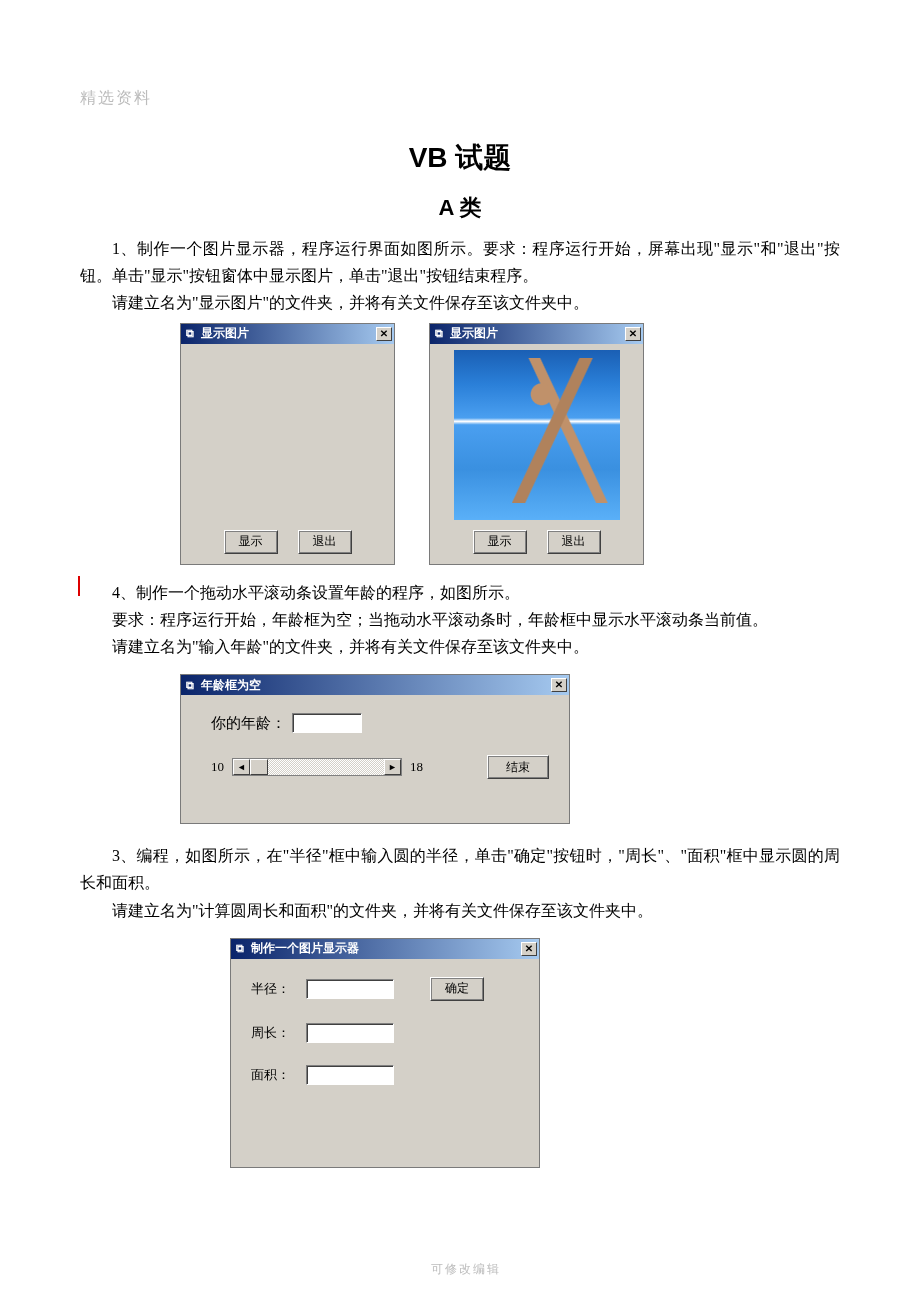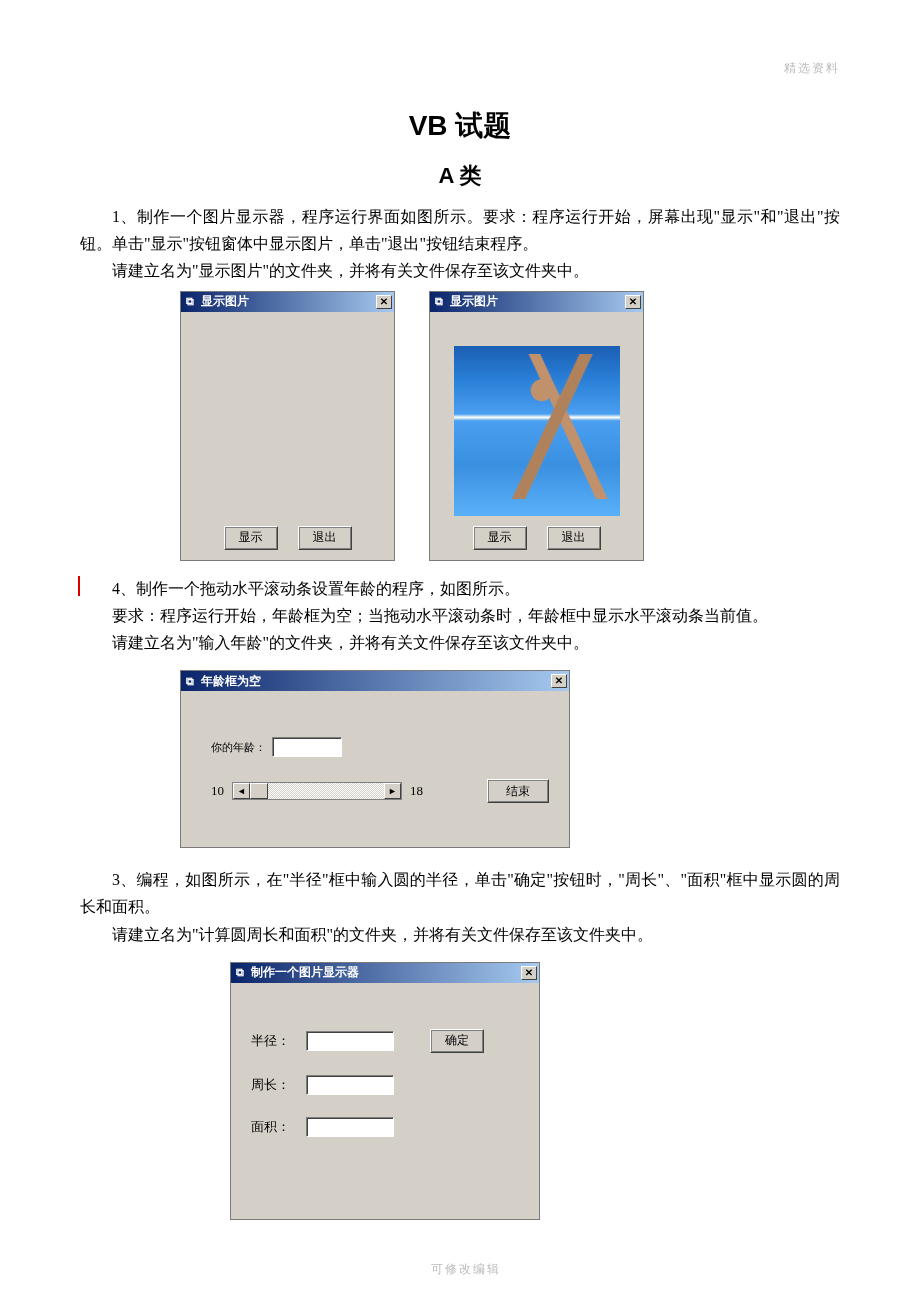--- a/index.html
+++ b/index.html
@@ -6,25 +6,26 @@
   body {
     width: 920px;
     min-height: 1302px;
     background: #fff;
     font-family: "SimSun", "宋体", serif;
     color: #000;
     padding: 60px 80px 40px 80px;
     position: relative;
   }
   .header-mark {
-    text-align: right;
+    text-align: left;
     color: #bcbcbc;
-    font-size: 12px;
+    font-size: 16px;
     letter-spacing: 2px;
     margin-bottom: 30px;
+    margin-top: 28px;
   }
   .title-main {
     text-align: center;
     font-size: 28px;
     font-family: "SimHei", sans-serif;
     margin-bottom: 16px;
   }
   .title-sub {
     text-align: center;
     font-size: 22px;
@@ -79,21 +80,20 @@
     border-top: 1px solid #fff; border-left: 1px solid #fff;
     border-right: 1px solid #404040; border-bottom: 1px solid #404040;
     color: #000;
     display: flex; align-items: center; justify-content: center;
     font-family: Arial, sans-serif;
     font-size: 10px; font-weight: bold;
     line-height: 1;
   }
   .vb-body {
     position: relative;
-    margin-top: 28px;
   }
   .vb-button {
     background: #d4d0c8;
     border-top: 1px solid #fff; border-left: 1px solid #fff;
     border-right: 1.5px solid #404040; border-bottom: 1.5px solid #404040;
     font-size: 12px;
     height: 24px;
     display: inline-flex;
     align-items: center; justify-content: center;
     padding: 0 14px;
@@ -225,21 +225,21 @@
 
 <div class="center-fig">
   <div class="vb-window" style="width:390px;">
     <div class="vb-titlebar">
       <span class="vb-icon">⧉</span>
       <span class="vb-title-text">年龄框为空</span>
       <span class="vb-close">✕</span>
     </div>
     <div class="vb-body" style="height:128px; padding:18px 20px 16px 30px;">
       <div style="display:flex; align-items:center; gap:6px; margin-bottom:22px;">
-        <span class="vb-label" style="font-size:11px;">你的年龄：</span>
+        <span class="vb-label" style="font-size:15px;">你的年龄：</span>
         <span class="vb-textbox" style="width:70px;"></span>
       </div>
       <div style="display:flex; align-items:center; gap:8px;">
         <span class="vb-label">10</span>
         <div class="vb-scrollbar" style="width:170px;">
           <div class="vb-scroll-btn">◄</div>
           <div class="vb-scroll-track">
             <div class="vb-scroll-thumb"></div>
           </div>
           <div class="vb-scroll-btn">►</div>

